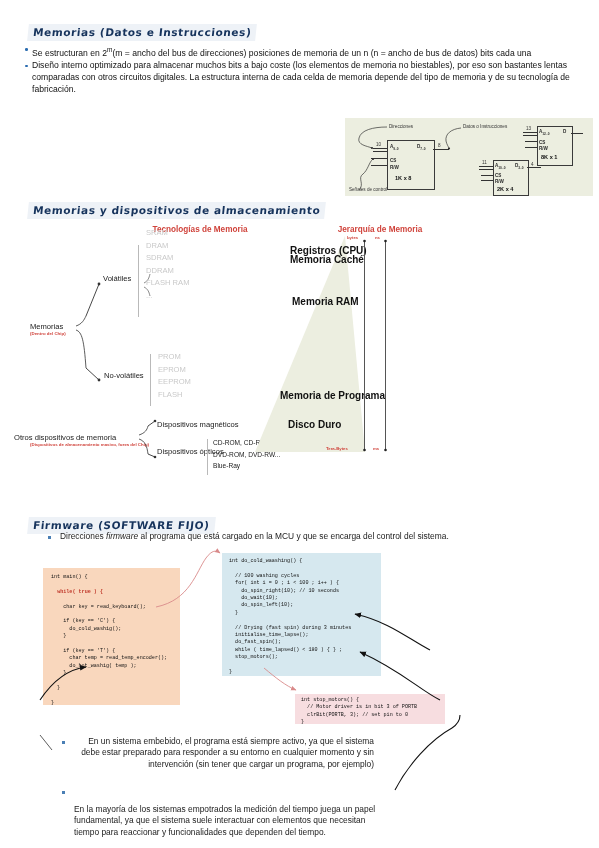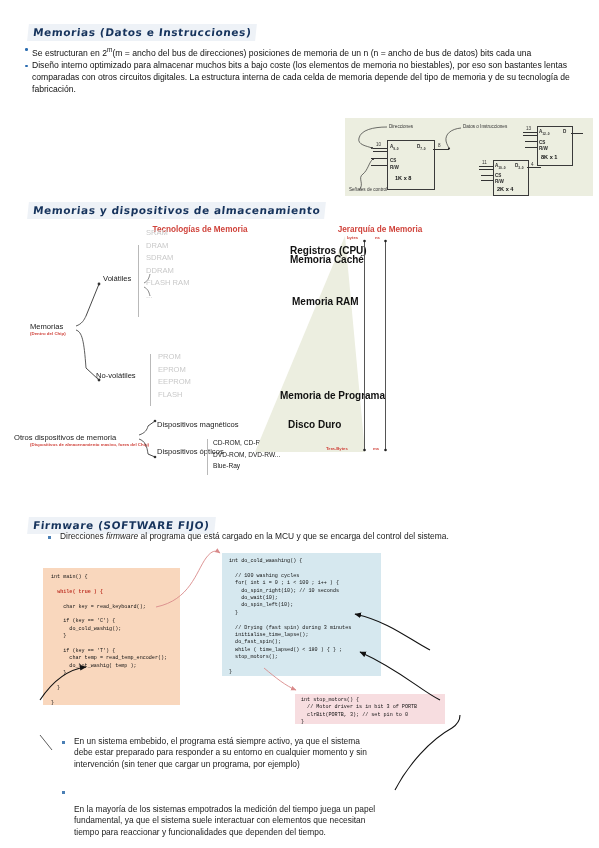--- a/index.html
+++ b/index.html
@@ -135,21 +135,21 @@
   <span class="hand">Memorias y dispositivos de almacenamiento</span>
 </div>
 
 <div class="abs redhdr" style="left:110px;top:225px;width:180px;">Tecnologías de Memoria</div>
 <div class="abs redhdr" style="left:300px;top:225px;width:160px;">Jerarquía de Memoria</div>
 
 <div class="abs node" style="left:30px;top:322px;"><span>Memorias</span></div>
 <div class="abs redsub" style="left:30px;top:331px;">(Dentro del Chip)</div>
 
 <div class="abs node" style="left:103px;top:274px;">Volátiles</div>
-<div class="abs node" style="left:96px;top:371px;">No-volátiles</div>
+<div class="abs node" style="left:104px;top:371px;">No-volátiles</div>
 
 <svg class="abs" style="left:0;top:200px;width:300px;height:300px;overflow:visible;">
   <path d="M76,126 C82,124 84,120 86,116" fill="none" stroke="#333" stroke-width="0.8"></path>
   <path d="M76,130 C82,132 84,140 86,168" fill="none" stroke="#333" stroke-width="0.8"></path>
   <line x1="86" y1="116" x2="99" y2="84" stroke="#333" stroke-width="0.9"></line>
   <line x1="86" y1="168" x2="99" y2="180" stroke="#333" stroke-width="0.9"></line>
   <circle cx="99" cy="84" r="1.4" fill="#333"></circle>
   <circle cx="99" cy="180" r="1.4" fill="#333"></circle>
   <path d="M144,83 C148,81 149,78 150,74" fill="none" stroke="#555" stroke-width="0.7"></path>
   <path d="M144,87 C148,89 149,92 150,96" fill="none" stroke="#555" stroke-width="0.7"></path>
@@ -293,16 +293,16 @@
 
   <path d="M264,168 C276,178 286,186 296,190" fill="none" stroke="#d98a8a" stroke-width="0.9" marker-end="url(#ahr)"></path>
 
   <path d="M395,290 C408,265 430,240 452,228" fill="none" stroke="#111" stroke-width="1.1"></path>
   <path d="M452,228 C458,224 460,220 460,215" fill="none" stroke="#111" stroke-width="1.1"></path>
 
   <line x1="40" y1="235" x2="52" y2="250" stroke="#333" stroke-width="0.8"></line>
 </svg>
 
 <div class="sq" style="left:62px;top:741px;"></div>
-<div class="abs p3" style="left:74px;top:736px;width:300px;">En un sistema embebido, el programa está siempre activo, ya que el sistema debe estar preparado para responder a su entorno en cualquier momento y sin intervención (sin tener que cargar un programa, por ejemplo)</div>
+<div class="abs p3" style="left:74px;top:736px;width:300px;text-align:right;">En un sistema embebido, el programa está siempre activo, ya que el sistema debe estar preparado para responder a su entorno en cualquier momento y sin intervención (sin tener que cargar un programa, por ejemplo)</div>
 
 <div class="sq" style="left:62px;top:791px;"></div>
 <div class="abs p3" style="left:74px;top:804px;width:310px;">En la mayoría de los sistemas empotrados la medición del tiempo juega un papel fundamental, ya que el sistema suele interactuar con elementos que necesitan tiempo para reaccionar y funcionalidades que dependen del tiempo.</div>
 
 </body></html>

